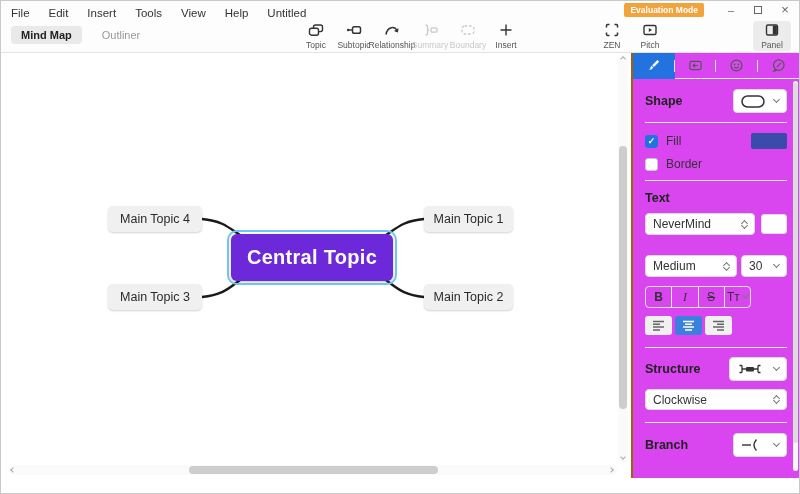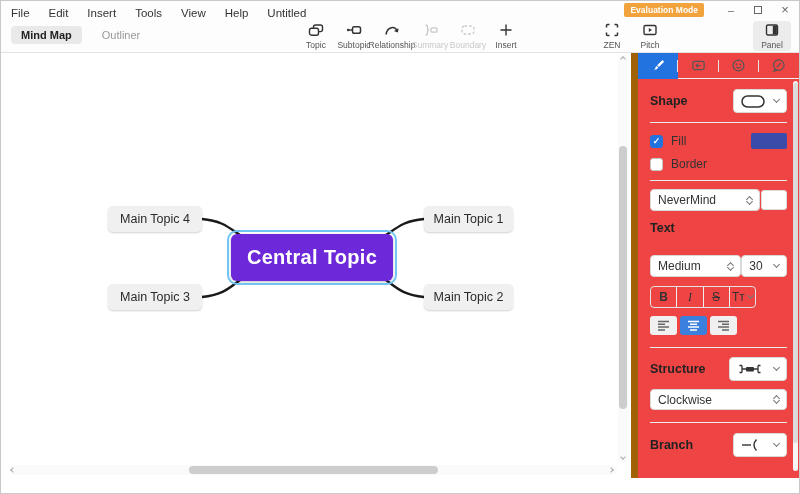--- a/index.html
+++ b/index.html
@@ -39,21 +39,21 @@
   .mt2 { left:423px; top:231px; width:89px; height:26px; }
   .mt3 { left:107px; top:231px; width:94px; height:26px; }
   .mt4 { left:107px; top:153px; width:94px; height:26px; }
 
   .vthumb { position:absolute; right:4px; top:93px; width:8px; height:263px; background:#cdcdcd; border-radius:4px; }
   .vtrack { position:absolute; right:3px; top:2px; width:10px; height:408px; background:#fafafa; border-radius:5px; }
   .htrack { position:absolute; left:8px; top:412px; width:608px; height:10px; background:#fafafa; border-radius:5px; }
   .hthumb { position:absolute; left:188px; top:413px; width:249px; height:8px; background:#cdcdcd; border-radius:4px; }
 
   
-  .panel { position:relative; width:168px; height:425px; background:#ef4444; border-left:7px solid #a16207; padding:0 12px; }
+  .panel { position:relative; width:168px; height:425px; background:#d946ef; border-left:2px solid #a16207; padding:0 12px; }
   .ptabs { display:flex; align-items:center; height:26px; margin:0 -12px; border-bottom:1px solid #eee; }
   .ptab { flex:1; display:flex; align-items:center; justify-content:center; height:26px; position:relative; }
   .ptab.active { background:#2272e0; }
   .ptab:not(:last-child)::after { content:""; position:absolute; right:0; top:7px; height:12px; width:1px; background:#e4e4e4; }
   .prow { display:flex; align-items:center; justify-content:space-between; }
   .sec-title { font-size:12.5px; font-weight:bold; color:#222; }
   .plabel { font-size:12px; color:#333; }
   .hr { height:1px; background:#ececec; margin-top:9px; }
   .cbrow { display:flex; align-items:center; gap:8px; }
   .cb { width:13px; height:13px; border:1px solid #c6c6c6; border-radius:3px; background:#fff; display:inline-flex; align-items:center; justify-content:center; flex:none; }
@@ -262,32 +262,32 @@
       </div>
       <div class="prow" style="margin-top:8px;">
         <span class="cbrow">
           <span class="cb"></span>
           <span class="plabel">Border</span>
         </span>
       </div>
 
       <div class="hr"></div>
 
+      <div class="prow" style="margin-top:10px;">
+        <span class="sec-title">Text</span>
+      </div>
       <div class="prow" style="margin-top:8px;">
         <div class="sel" style="width:110px;">
           <span>NeverMind</span>
           <span class="stepper">
               <span class="chv up"></span>
               <span class="chv down"></span>
             </span>
         </div>
         <span class="swatch text"></span>
-      </div>
-      <div class="prow" style="margin-top:10px;">
-        <span class="sec-title">Text</span>
       </div>
       <div class="prow" style="margin-top:20px;">
         <div class="sel" style="width:92px;">
           <span>Medium</span>
           <span class="stepper">
               <span class="chv up"></span>
               <span class="chv down"></span>
             </span>
         </div>
         <div class="sel" style="width:46px;">

